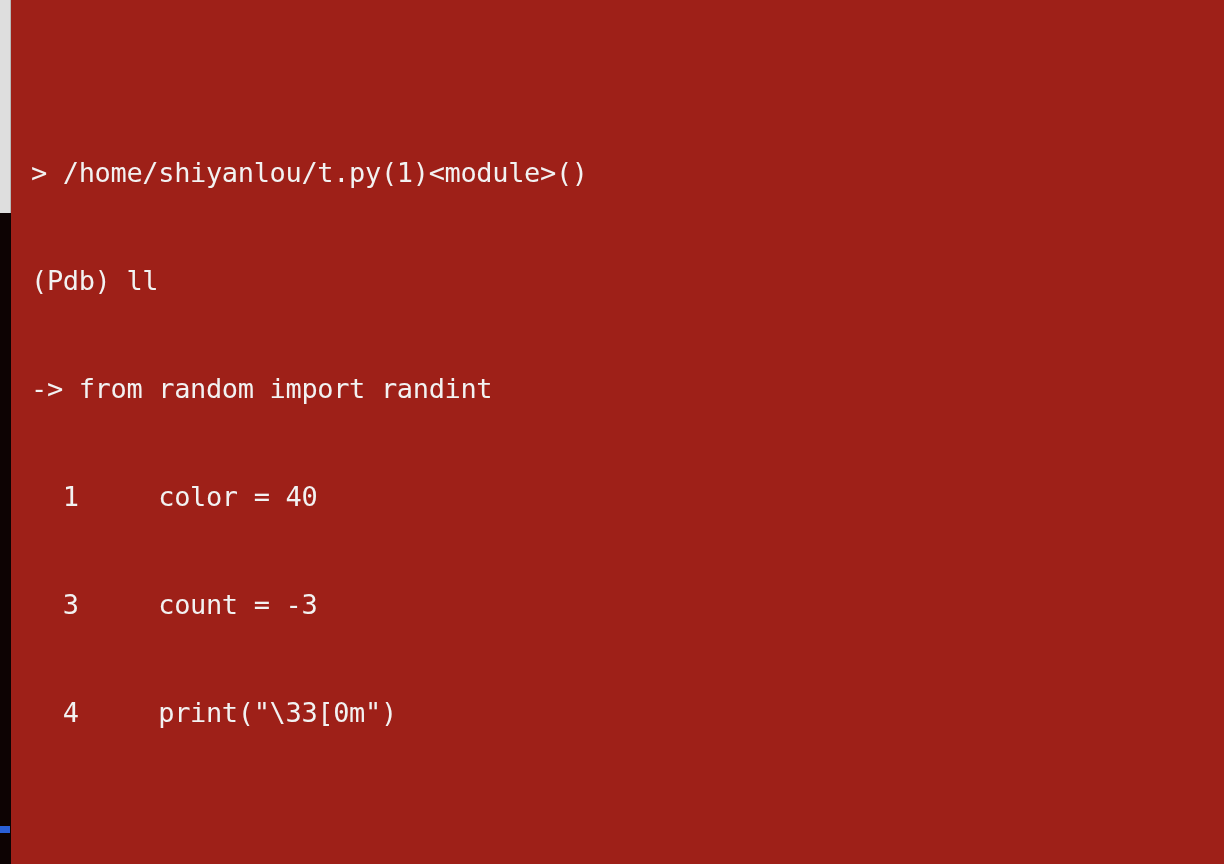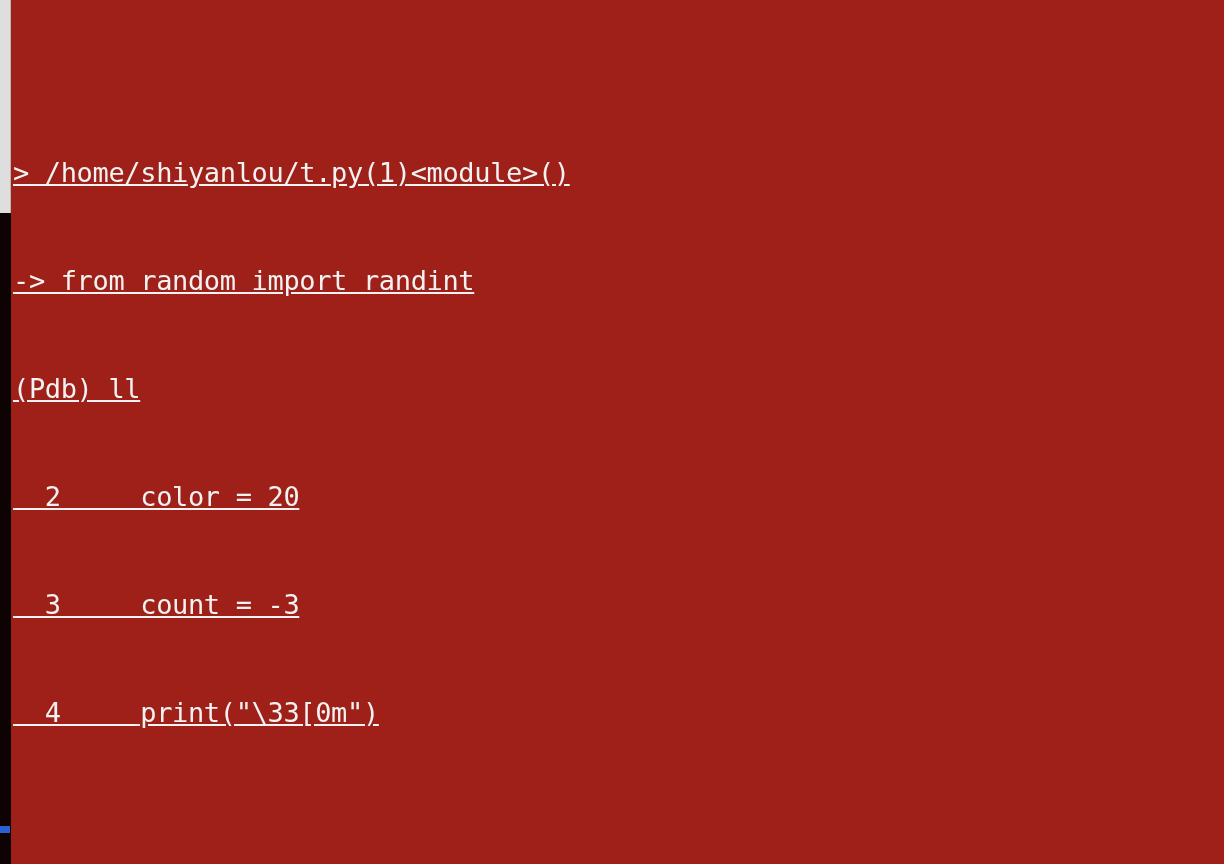--- a/index.html
+++ b/index.html
@@ -73,43 +73,42 @@
     font-family: "DejaVu Sans Mono", "Liberation Mono", monospace;
     font-size: 27px;
     line-height: 36px;
     letter-spacing: -0.35px;
     white-space: pre;
     z-index: 2;
   }
   .term-line {
     height: 36px;
     white-space: pre;
-    padding-left: 2px;
-    text-decoration: underline;
+    padding-left: 20px;
   }
   .term-line.clipped-top {
     opacity: 0.95;
   }
 </style>
 </head>
 <body>
 
 <div id="terminal">
 
   <div id="left-gutter"></div>
   <div id="scrollbar-trough"></div>
   <div id="scrollbar-thumb"></div>
   <div id="breakpoint-marker"></div>
 
   <div id="screen-text">
     <div class="term-line clipped-top"></div>
     <div class="term-line">&gt; /home/shiyanlou/t.py(1)&lt;module&gt;()</div>
+    <div class="term-line">(Pdb) ll</div>
     <div class="term-line">-&gt; from random import randint</div>
-    <div class="term-line">(Pdb) ll</div>
-    <div class="term-line">  2     color = 20</div>
+    <div class="term-line">  1     color = 40</div>
     <div class="term-line">  3     count = -3</div>
     <div class="term-line">  4     print("\33[0m")</div>
     
     
     
     
     
     
     
     

